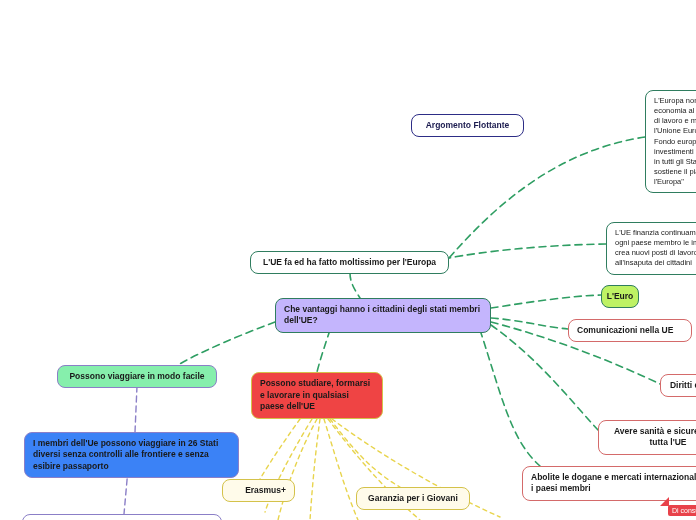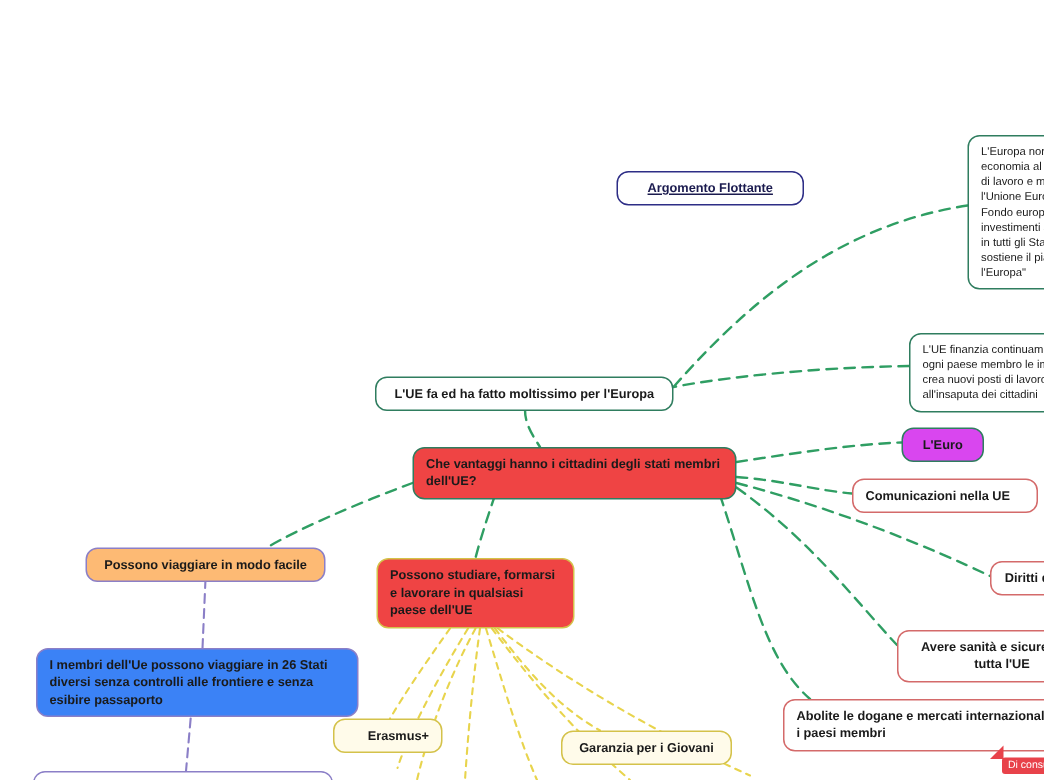--- a/index.html
+++ b/index.html
@@ -79,60 +79,60 @@
       <path d="M 300 419 C 285 440 270 462 260 479" fill="none" stroke="#e8d44d" stroke-width="1.4" stroke-dasharray="4,4" stroke-linecap="round"></path>
       <path d="M 330 419 C 350 445 370 470 400 487" fill="none" stroke="#e8d44d" stroke-width="1.4" stroke-dasharray="4,4" stroke-linecap="round"></path>
       <path d="M 317 419 C 300 450 285 490 278 520" fill="none" stroke="#e8d44d" stroke-width="1.4" stroke-dasharray="4,4" stroke-linecap="round"></path>
       <path d="M 320 419 C 315 455 312 490 310 520" fill="none" stroke="#e8d44d" stroke-width="1.4" stroke-dasharray="4,4" stroke-linecap="round"></path>
       <path d="M 324 419 C 335 455 345 490 358 520" fill="none" stroke="#e8d44d" stroke-width="1.4" stroke-dasharray="4,4" stroke-linecap="round"></path>
       <path d="M 328 419 C 355 455 385 490 420 520" fill="none" stroke="#e8d44d" stroke-width="1.4" stroke-dasharray="4,4" stroke-linecap="round"></path>
       <path d="M 332 419 C 380 455 440 490 500 517" fill="none" stroke="#e8d44d" stroke-width="1.4" stroke-dasharray="4,4" stroke-linecap="round"></path>
       <path d="M 312 419 C 290 455 272 490 265 512" fill="none" stroke="#e8d44d" stroke-width="1.4" stroke-dasharray="4,4" stroke-linecap="round"></path>
     </svg>
   <div id="node-layer">
-      <div class="node bold" style="left: 411px; top: 114px; width: 125px; min-height: 22px; border-color: rgb(45, 45, 134); color: rgb(27, 27, 79); background: rgb(255, 255, 255); font-size: 8.5px; justify-content: center; text-align: left; text-decoration: underline;">
+      <div class="node bold" style="left: 411px; top: 114px; width: 113px; min-height: 22px; border-color: rgb(45, 45, 134); color: rgb(27, 27, 79); background: rgb(255, 255, 255); font-size: 8.5px; justify-content: center; text-align: left;">
         <span>Argomento Flottante</span>
       </div>
       <div class="node" style="left: 645px; top: 90px; width: 130px; min-height: 90px; border-color: rgb(47, 125, 95); color: rgb(26, 26, 26); background: rgb(255, 255, 255); font-size: 7.5px;">
         <span>L'Europa non è piu' la prima economia al mondo, ha già posti di lavoro e molti sbaragli... l'Unione Europea ha istituito un Fondo europeo per gli investimenti strategici, utilizzato in tutti gli Stati membri. Esso sostiene il piano "Investimenti per l'Europa"</span>
       </div>
       <div class="node" style="left: 606px; top: 222px; width: 130px; min-height: 44px; border-color: rgb(47, 125, 95); color: rgb(26, 26, 26); background: rgb(255, 255, 255); font-size: 7.5px;">
         <span>L'UE finanzia continuamente in ogni paese membro le imprese e crea nuovi posti di lavoro all'insaputa dei cittadini</span>
       </div>
       <div class="node bold" style="left: 250px; top: 251px; width: 199px; min-height: 22px; border-color: rgb(47, 125, 95); color: rgb(26, 26, 26); background: rgb(255, 255, 255); font-size: 8.5px; justify-content: center; text-align: center; align-items: flex-end;">
         <span>L'UE fa ed ha fatto moltissimo per l'Europa</span>
       </div>
-      <div class="node bold" style="left: 275px; top: 298px; width: 216px; min-height: 32px; border-color: rgb(47, 125, 95); color: rgb(26, 26, 26); background: #ef4444; font-size: 8.5px;">
+      <div class="node bold" style="left: 275px; top: 298px; width: 216px; min-height: 32px; border-color: rgb(47, 125, 95); color: rgb(26, 26, 26); background: #c4b5fd; font-size: 8.5px;">
         <span>Che vantaggi hanno i cittadini degli stati membri dell'UE?</span>
       </div>
-      <div class="node bold" style="left: 601px; top: 285px; width: 55px; min-height: 21px; border-color: rgb(47, 125, 95); color: rgb(26, 26, 26); background: #d946ef; font-size: 8.5px; justify-content: center; text-align: center;">
+      <div class="node bold" style="left: 601px; top: 285px; width: 38px; min-height: 21px; border-color: rgb(47, 125, 95); color: rgb(26, 26, 26); background: #bef264; font-size: 8.5px; justify-content: center; text-align: center;">
         <span>L'Euro</span>
       </div>
       <div class="node bold" style="left: 568px; top: 319px; width: 124px; min-height: 21px; border-color: rgb(212, 106, 106); color: rgb(26, 26, 26); background: rgb(255, 255, 255); font-size: 8.5px; justify-content: flex-start; text-align: center;">
         <span>Comunicazioni nella UE</span>
       </div>
-      <div class="node bold" style="left: 57px; top: 365px; width: 160px; min-height: 21px; border-color: rgb(139, 127, 199); color: rgb(26, 26, 26); background: #fdba74; font-size: 8.5px; justify-content: center; text-align: center;">
+      <div class="node bold" style="left: 57px; top: 365px; width: 160px; min-height: 21px; border-color: rgb(139, 127, 199); color: rgb(26, 26, 26); background: #86efac; font-size: 8.5px; justify-content: center; text-align: center;">
         <span>Possono viaggiare in modo facile</span>
       </div>
       <div class="node bold" style="left: 251px; top: 372px; width: 132px; min-height: 47px; border-color: rgb(212, 194, 74); color: rgb(26, 26, 26); background: #ef4444; font-size: 8.5px;">
         <span>Possono studiare, formarsi e lavorare in qualsiasi paese dell'UE</span>
       </div>
       <div class="node bold" style="left: 660px; top: 374px; width: 110px; min-height: 21px; border-color: rgb(212, 106, 106); color: rgb(26, 26, 26); background: rgb(255, 255, 255); font-size: 8.5px; justify-content: center; text-align: center;">
         <span>Diritti dei consumatori</span>
       </div>
       <div class="node bold" style="left: 24px; top: 432px; width: 215px; min-height: 37px; border-color: rgb(139, 127, 199); color: rgb(26, 26, 26); background: #3b82f6; font-size: 8.5px;">
         <span>I membri dell'Ue possono viaggiare in 26 Stati diversi senza controlli alle frontiere e senza esibire passaporto</span>
       </div>
       <div class="node bold" style="left: 598px; top: 420px; width: 140px; min-height: 21px; border-color: rgb(212, 106, 106); color: rgb(26, 26, 26); background: rgb(255, 255, 255); font-size: 8.5px; justify-content: center; text-align: center;">
         <span>Avere sanità e sicurezza in tutta l'UE</span>
       </div>
       <div class="node bold" style="left: 222px; top: 479px; width: 73px; min-height: 21px; border-color: rgb(212, 194, 74); color: rgb(26, 26, 26); background: rgb(255, 251, 234); font-size: 8.5px; justify-content: flex-end; text-align: center;">
         <span>Erasmus+</span>
       </div>
-      <div class="node bold" style="left: 374px; top: 487px; width: 114px; min-height: 21px; border-color: rgb(212, 194, 74); color: rgb(26, 26, 26); background: rgb(255, 251, 234); font-size: 8.5px; justify-content: center; text-align: center;">
+      <div class="node bold" style="left: 356px; top: 487px; width: 114px; min-height: 21px; border-color: rgb(212, 194, 74); color: rgb(26, 26, 26); background: rgb(255, 251, 234); font-size: 8.5px; justify-content: center; text-align: center;">
         <span>Garanzia per i Giovani</span>
       </div>
       <div class="node bold" style="left: 522px; top: 466px; width: 200px; min-height: 32px; border-color: rgb(212, 106, 106); color: rgb(26, 26, 26); background: rgb(255, 255, 255); font-size: 8.5px;">
         <span>Abolite le dogane e mercati internazionali fra i paesi membri</span>
       </div>
       <div class="node" style="left: 22px; top: 514px; width: 200px; min-height: 24px; border-color: rgb(139, 127, 199); color: rgb(26, 26, 26); background: rgb(255, 255, 255); font-size: 8.5px;">
         <span></span>
       </div>
       <div class="ribbon-tail" style="left: 660px; top: 497px; border-bottom-color: rgb(232, 66, 74);"></div>
       <div class="ribbon" style="left: 668px; top: 505px; background: rgb(232, 66, 74);">Di consu</div>

